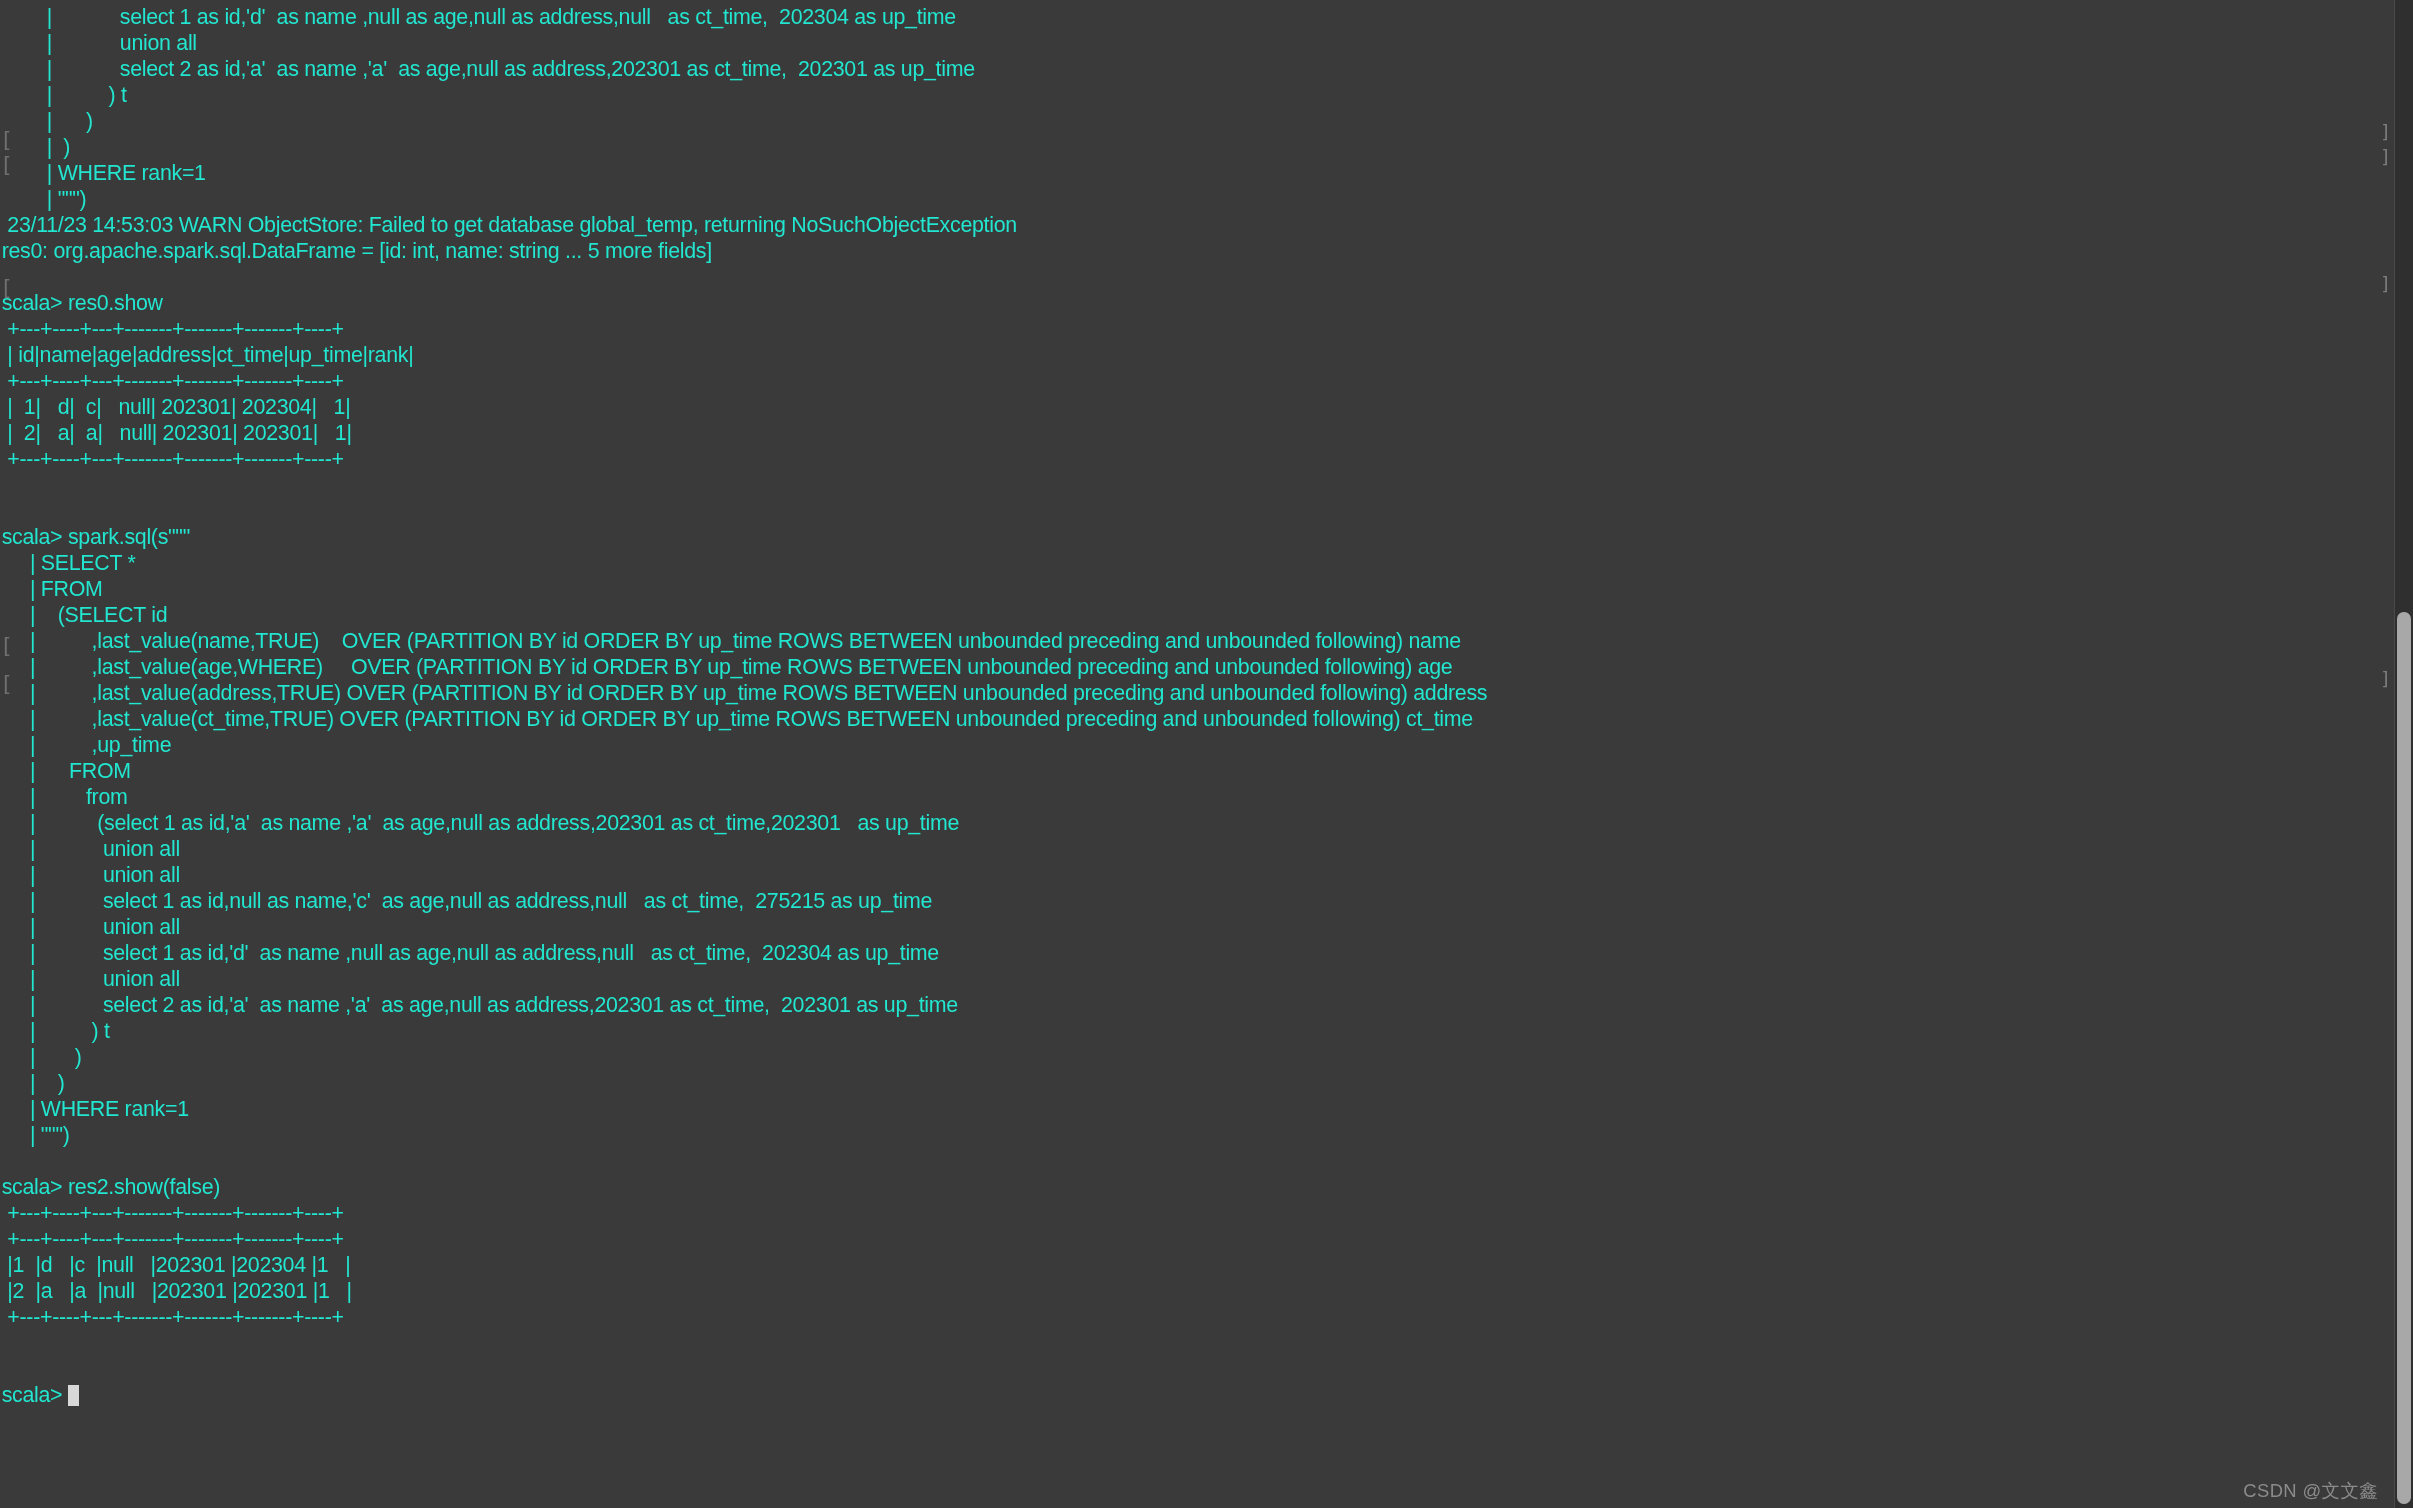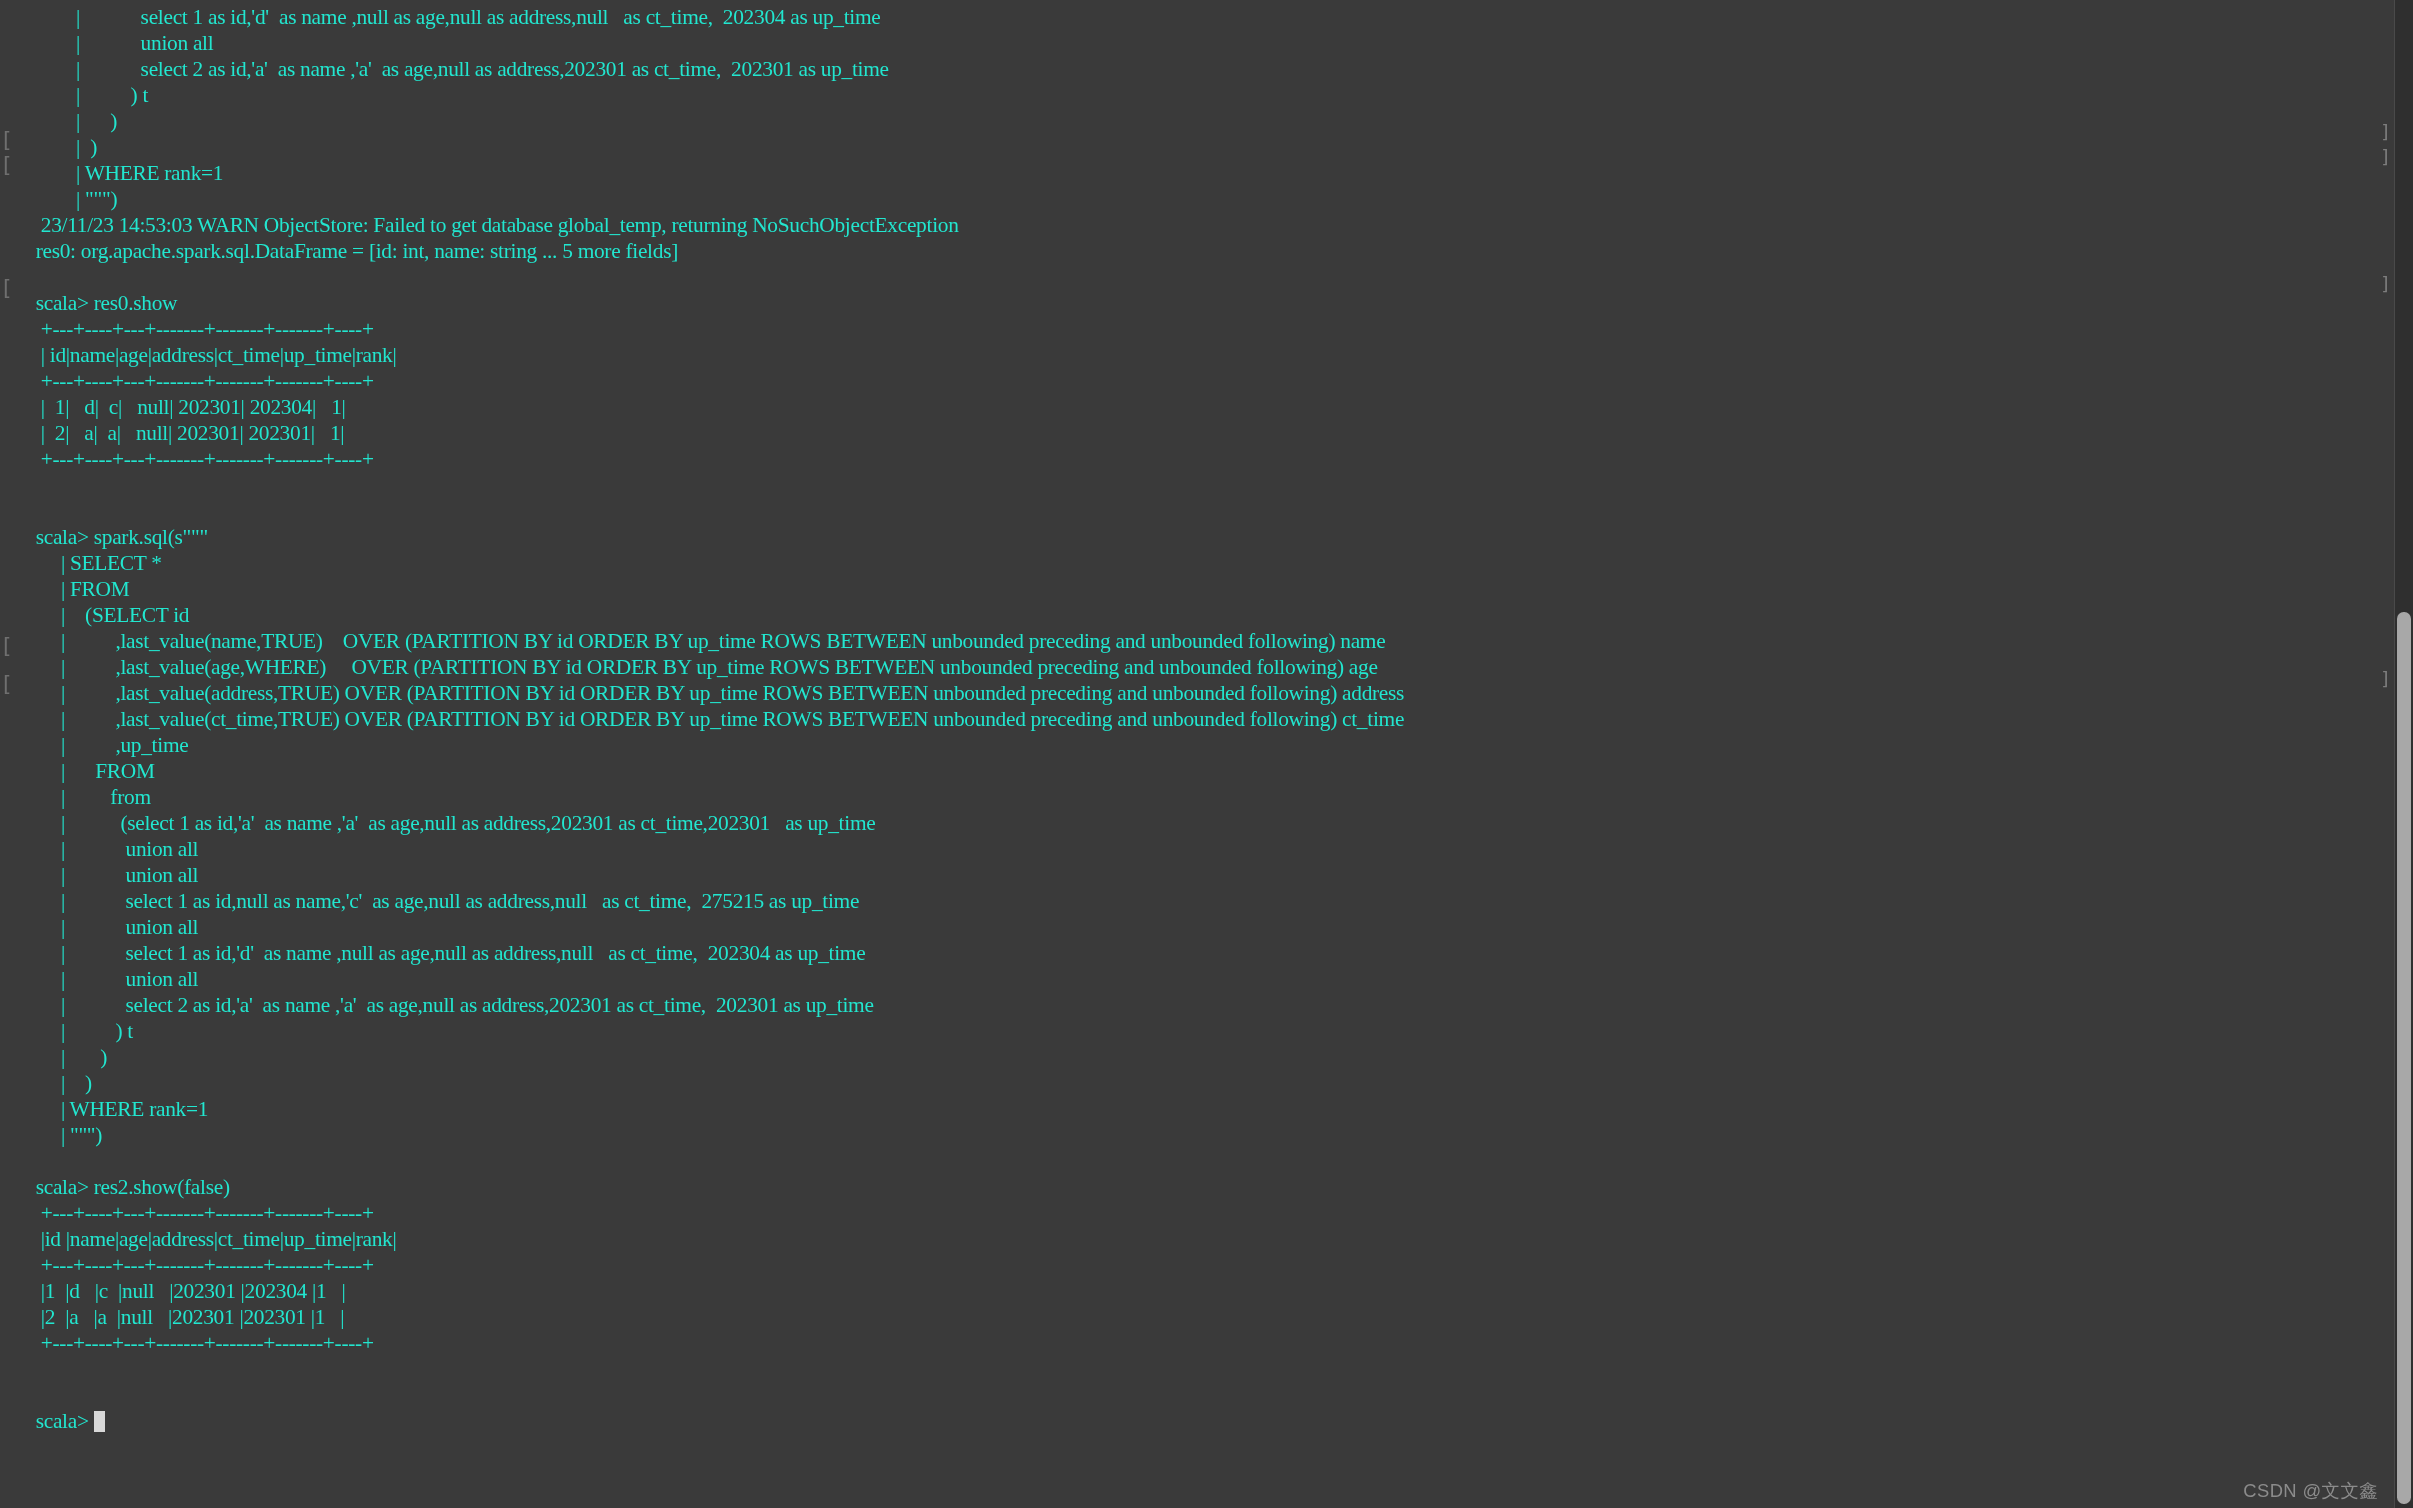--- a/index.html
+++ b/index.html
@@ -32,23 +32,22 @@
     padding: 4.2px 0 0 1.7px;
     box-sizing: border-box;
   }
 
   .line {
     color: #22e6cf;
     font-size: 21.4px;
     line-height: 26px;
     height: 26px;
     white-space: pre;
-    font-family: Liberation Serif, serif;
+    font-family: Liberation Sans, sans-serif;
     letter-spacing: -0.3px;
-    margin-left: 34px;
   }
 
   .line.blank {
     color: transparent;
   }
 
   
   .gutter-mark {
     position: absolute;
     left: 0;
@@ -154,21 +153,20 @@
       <div class="line">     |            union all</div>
       <div class="line">     |            select 2 as id,'a'  as name ,'a'  as age,null as address,202301 as ct_time,  202301 as up_time</div>
       <div class="line">     |          ) t</div>
       <div class="line">     |       )</div>
       <div class="line">     |    )</div>
       <div class="line">     | WHERE rank=1</div>
       <div class="line">     | """)</div>
       <div class="line blank"> </div>
       <div class="line">scala&gt; res2.show(false)</div>
       <div class="line"> +---+----+---+-------+-------+-------+----+</div>
-      <div class="line"> |id |name|age|address|ct_time|up_time|rank|</div>
       <div class="line"> +---+----+---+-------+-------+-------+----+</div>
       <div class="line"> |1  |d   |c  |null   |202301 |202304 |1   |</div>
       <div class="line"> |2  |a   |a  |null   |202301 |202301 |1   |</div>
       <div class="line"> +---+----+---+-------+-------+-------+----+</div>
       <div class="line blank"> </div>
       <div class="line blank"> </div>
       <div class="line"><span>scala&gt; </span><span class="cursor-block"></span></div>
     </div>
 
   <div id="gutter-layer">

